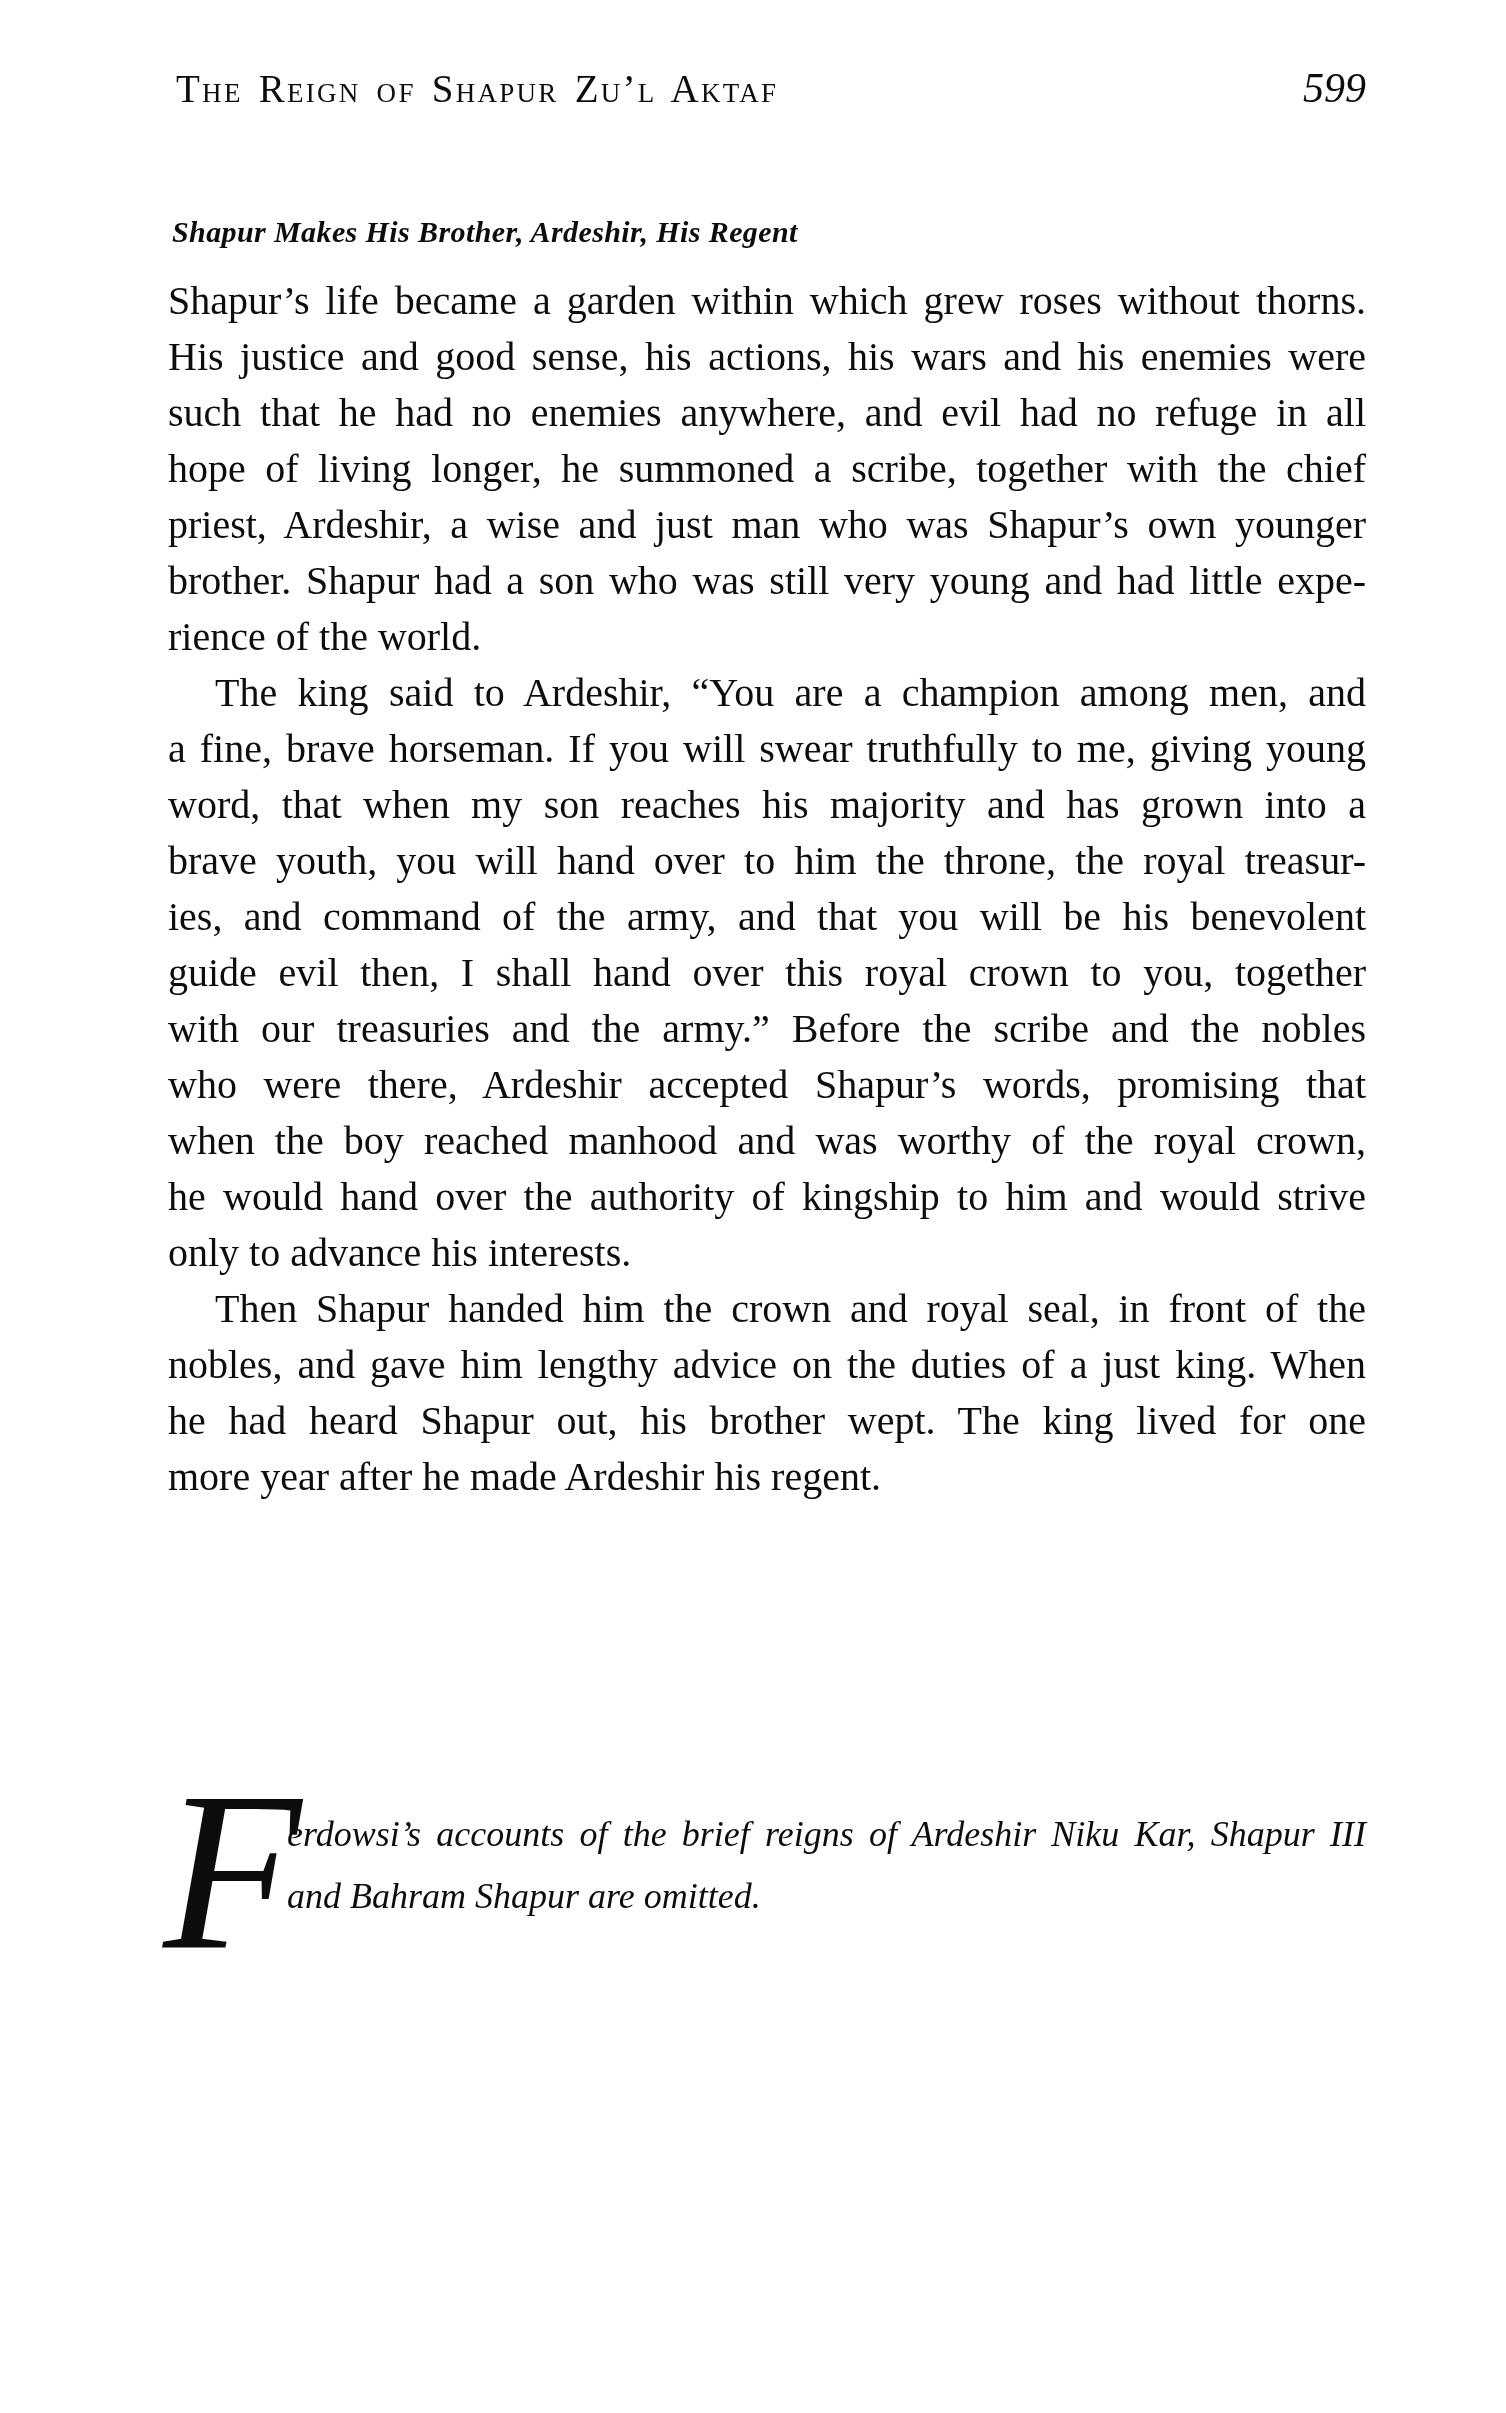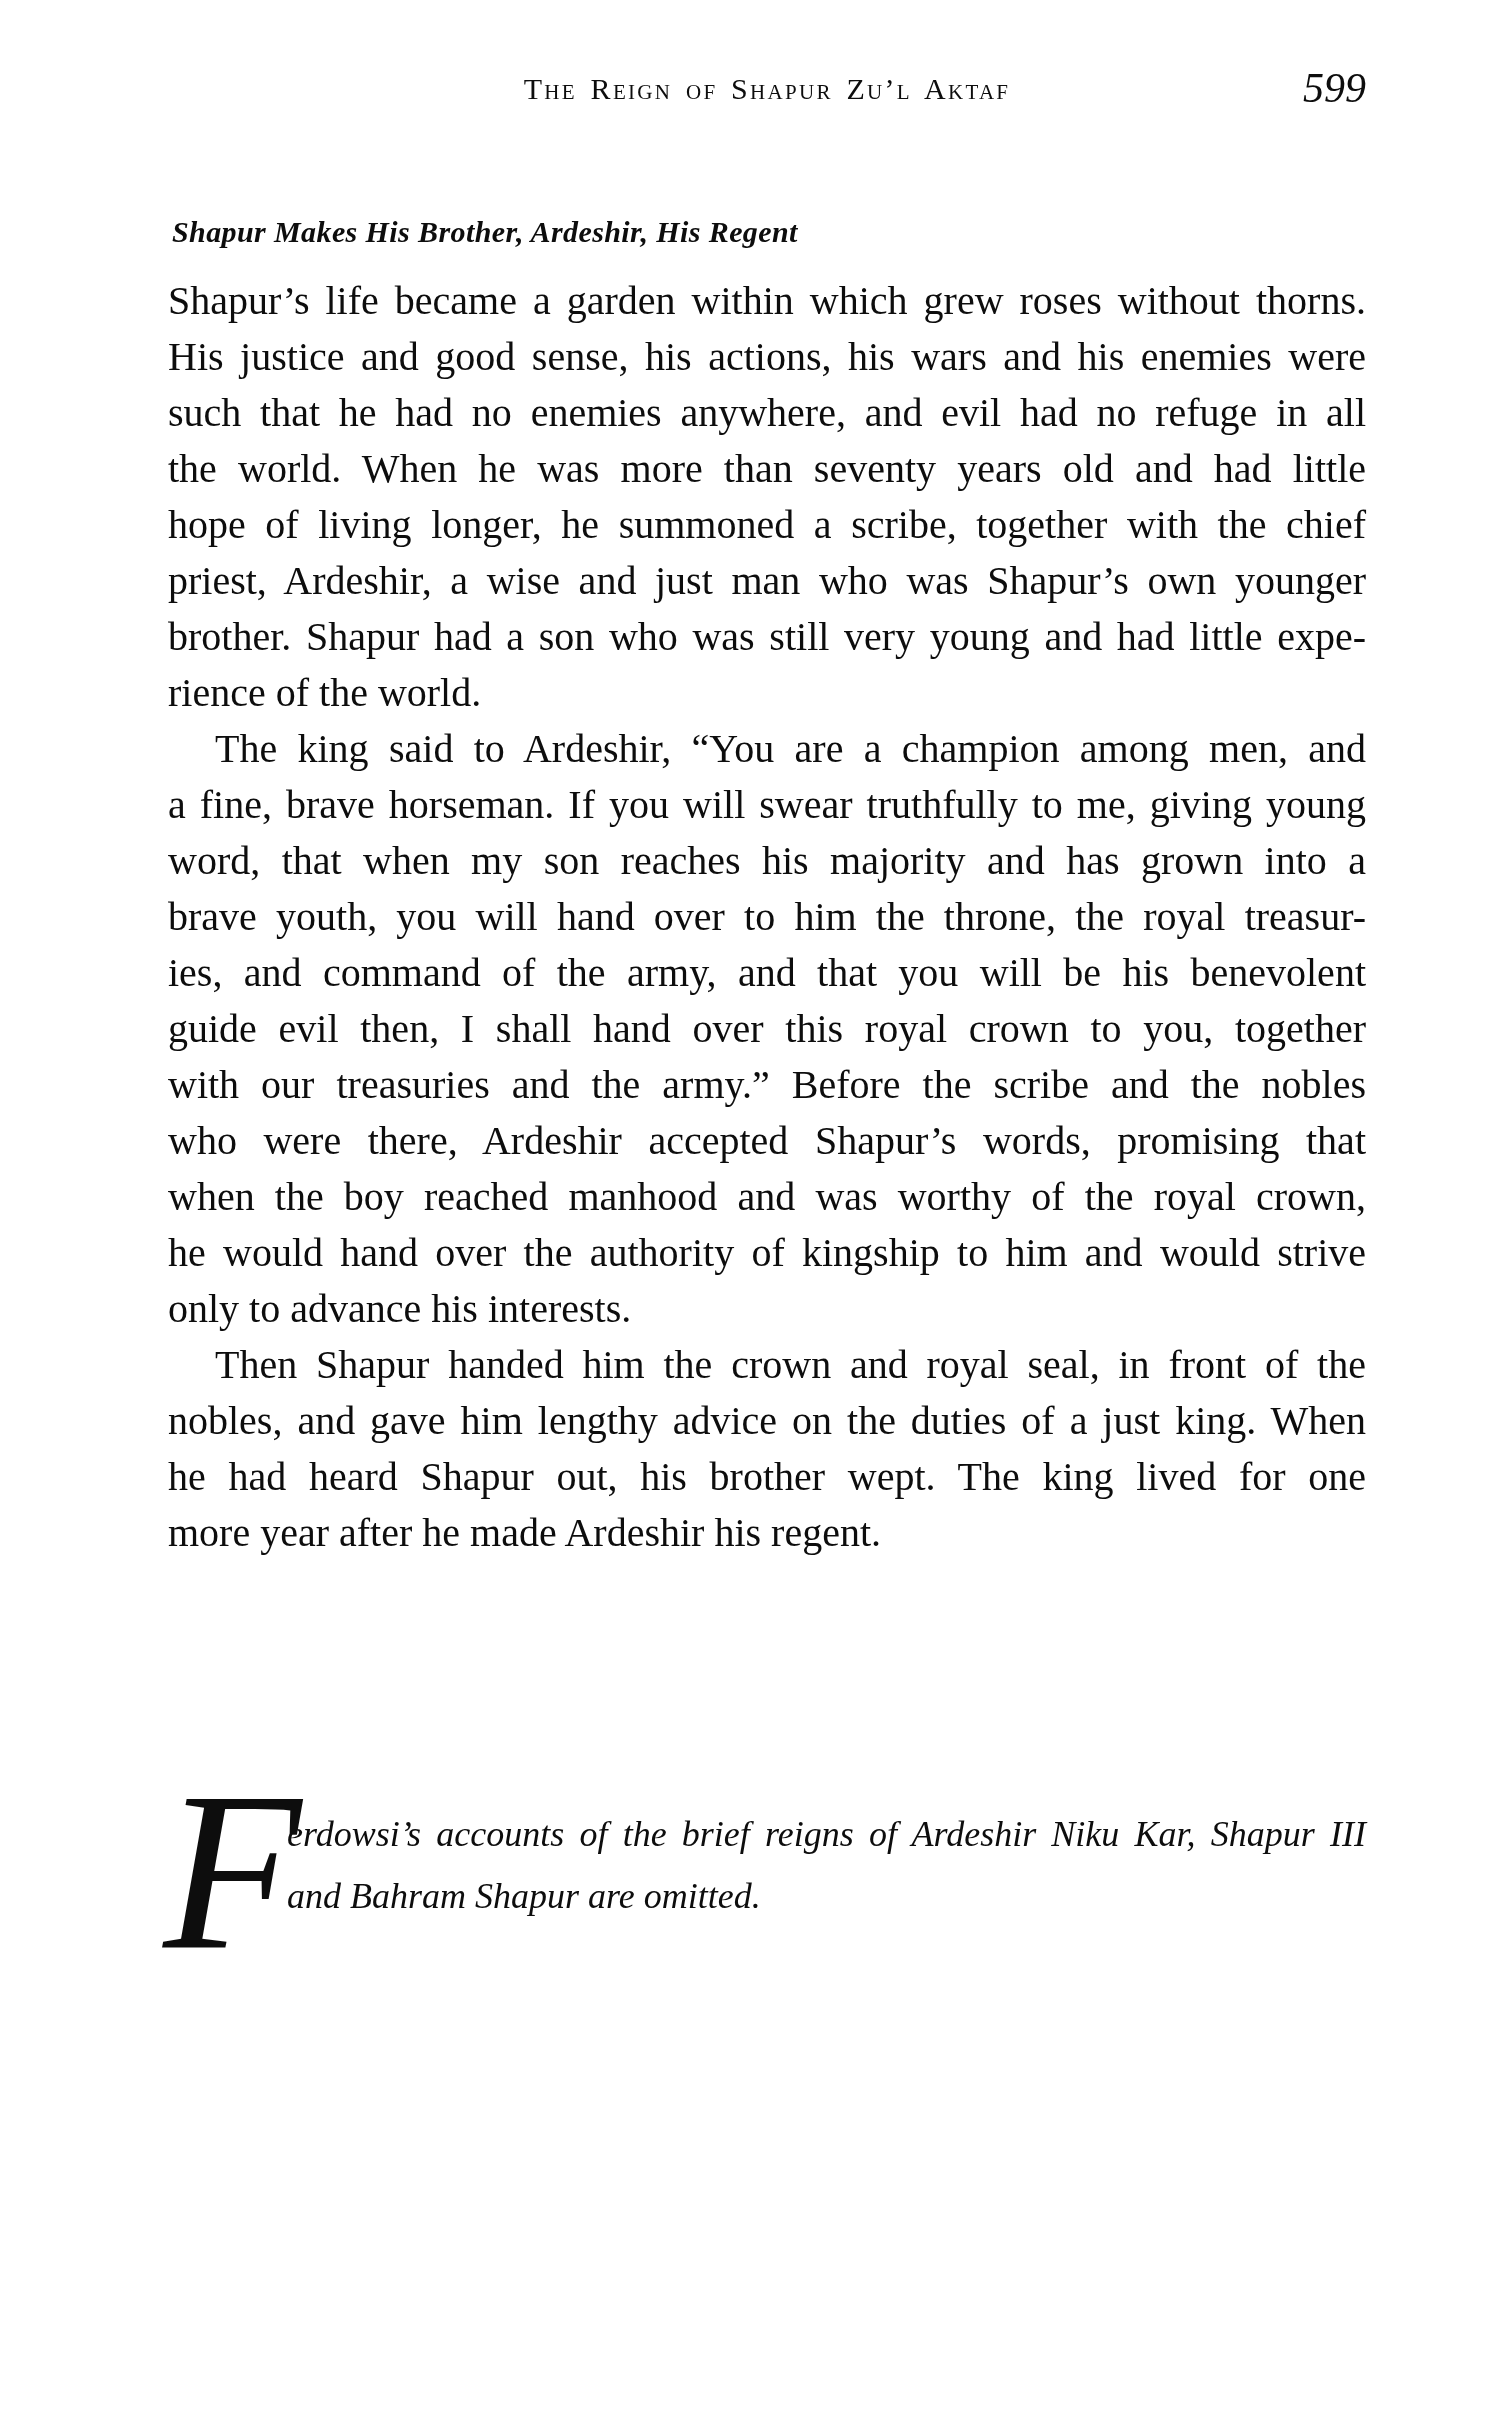--- a/index.html
+++ b/index.html
@@ -18,24 +18,24 @@
   
   .running-head {
     position: absolute;
     left: 168px;
     top: 70px;
     width: 1198px;
     height: 39px;
   }
   .head-title {
     position: absolute;
-    left: 0; right: 0;
-    text-align: center;
+    left: 8px; right: 0;
+    text-align: left;
     font-variant: small-caps;
-    font-size: 30px;
+    font-size: 39px;
     line-height: 37px;
     letter-spacing: 2.3px;
     word-spacing: 3.9px;
   }
   .page-number {
     position: absolute;
     right: 0;
     top: 0;
     font-style: italic;
     font-size: 42px;
@@ -106,21 +106,20 @@
     <span class="head-title">The Reign of Shapur Zu’l Aktaf</span>
     <span class="page-number">599</span>
   </header>
 
   <h1 class="section-heading">Shapur Makes His Brother, Ardeshir, His Regent</h1>
 
   <div class="body-text">
       <div class="bline j">Shapur’s life became a garden within which grew roses without thorns.</div>
       <div class="bline j">His justice and good sense, his actions, his wars and his enemies were</div>
       <div class="bline j">such that he had no enemies anywhere, and evil had no refuge in all</div>
-      <div class="bline j">the world. When he was more than seventy years old and had little</div>
       <div class="bline j">hope of living longer, he summoned a scribe, together with the chief</div>
       <div class="bline j">priest, Ardeshir, a wise and just man who was Shapur’s own younger</div>
       <div class="bline j">brother. Shapur had a son who was still very young and had little expe-</div>
       <div class="bline">rience of the world.</div>
       <div class="bline j indent">The king said to Ardeshir, “You are a champion among men, and</div>
       <div class="bline j">a fine, brave horseman. If you will swear truthfully to me, giving young</div>
       <div class="bline j">word, that when my son reaches his majority and has grown into a</div>
       <div class="bline j">brave youth, you will hand over to him the throne, the royal treasur-</div>
       <div class="bline j">ies, and command of the army, and that you will be his benevolent</div>
       <div class="bline j">guide evil then, I shall hand over this royal crown to you, together</div>

